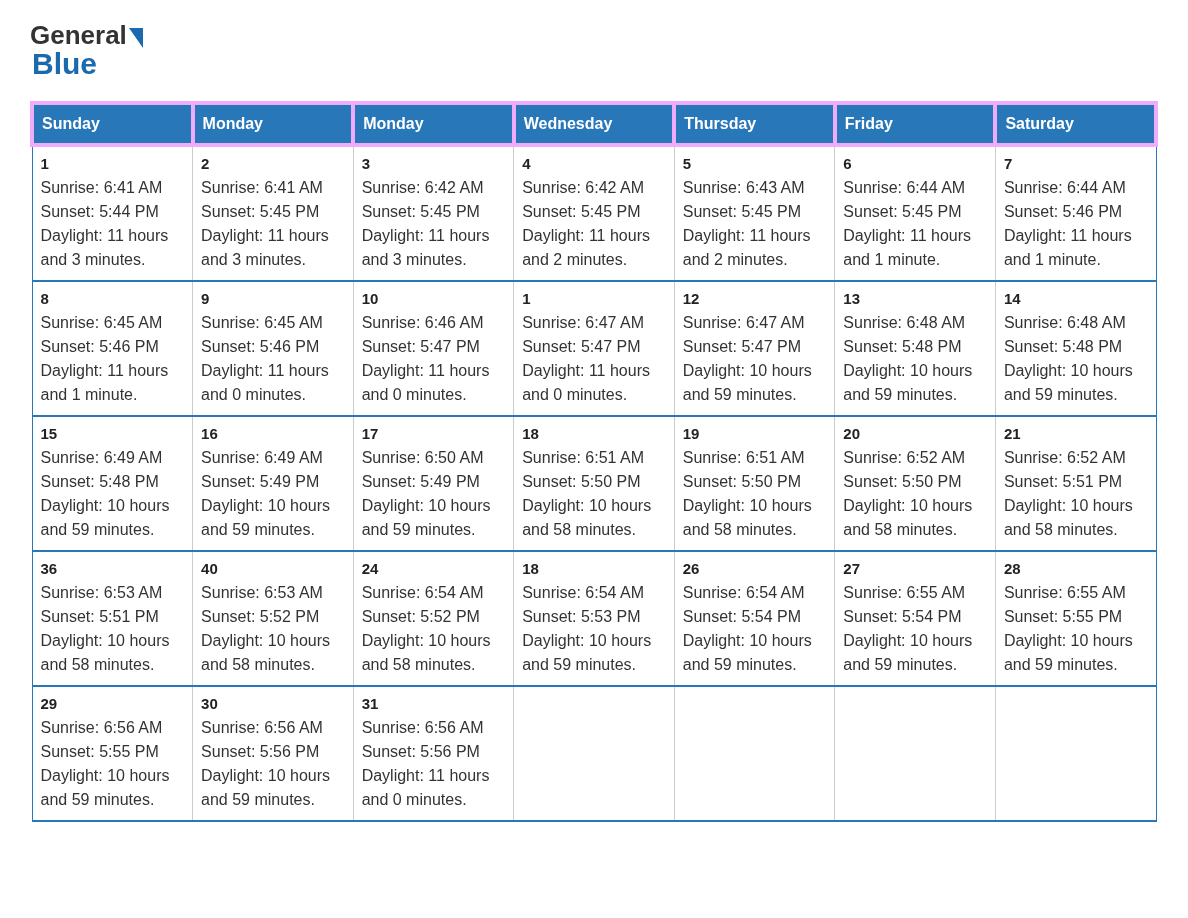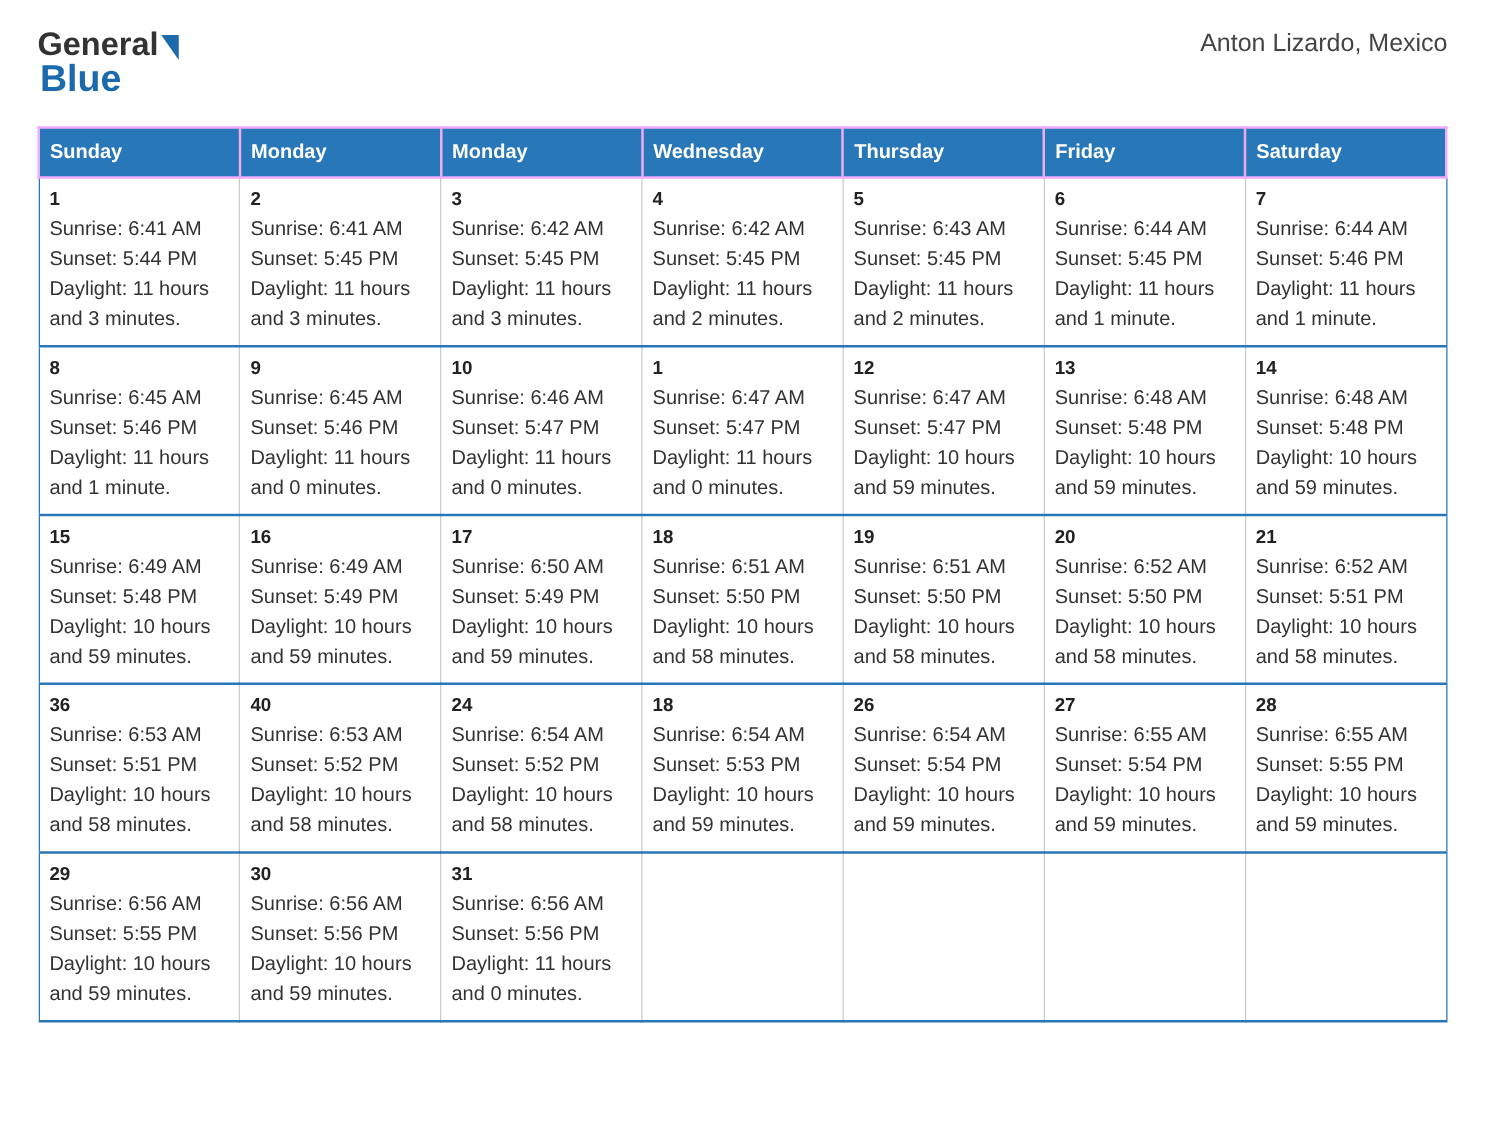--- a/index.html
+++ b/index.html
@@ -6,21 +6,21 @@
     body {
       background: #fff;
       font-family: Arial, sans-serif;
       padding: 20px 30px;
       width: 1188px;
       min-height: 918px;
     }
     .header {
       display: flex;
       justify-content: space-between;
-      align-items: flex-start;
+      align-items: flex-end;
       margin-bottom: 20px;
     }
     .logo {
       display: flex;
       flex-direction: column;
       align-items: flex-start;
     }
     .logo-top {
       display: flex;
       align-items: center;
@@ -67,21 +67,21 @@
     }
     thead tr {
       background-color: #2877b8;
     }
     thead th {
       color: #fff;
       font-size: 16px;
       font-weight: bold;
       padding: 10px 8px;
       text-align: left;
-      border: 2px solid #f0abfc;
+      border: 4px solid #f0abfc;
     }
     tbody tr {
       border-bottom: 2px solid #2877b8;
     }
     tbody td {
       vertical-align: top;
       padding: 8px;
       font-size: 13px;
       color: #222;
       border-left: 1px solid #ccc;
@@ -116,21 +116,20 @@
 
 <div class="header">
   <div class="logo">
     <div class="logo-top">
       <span class="logo-general">General</span>
       <div class="logo-triangle"></div>
     </div>
     <span class="logo-blue">Blue</span>
   </div>
   <div class="title-section">
-    <div class="location">Anton Lizardo, Mexico</div>
   </div>
 </div>
 
 <table>
   <thead>
     <tr>
     <th>Sunday</th>
         <th>Monday</th>
         <th>Monday</th>
         <th>Wednesday</th>

